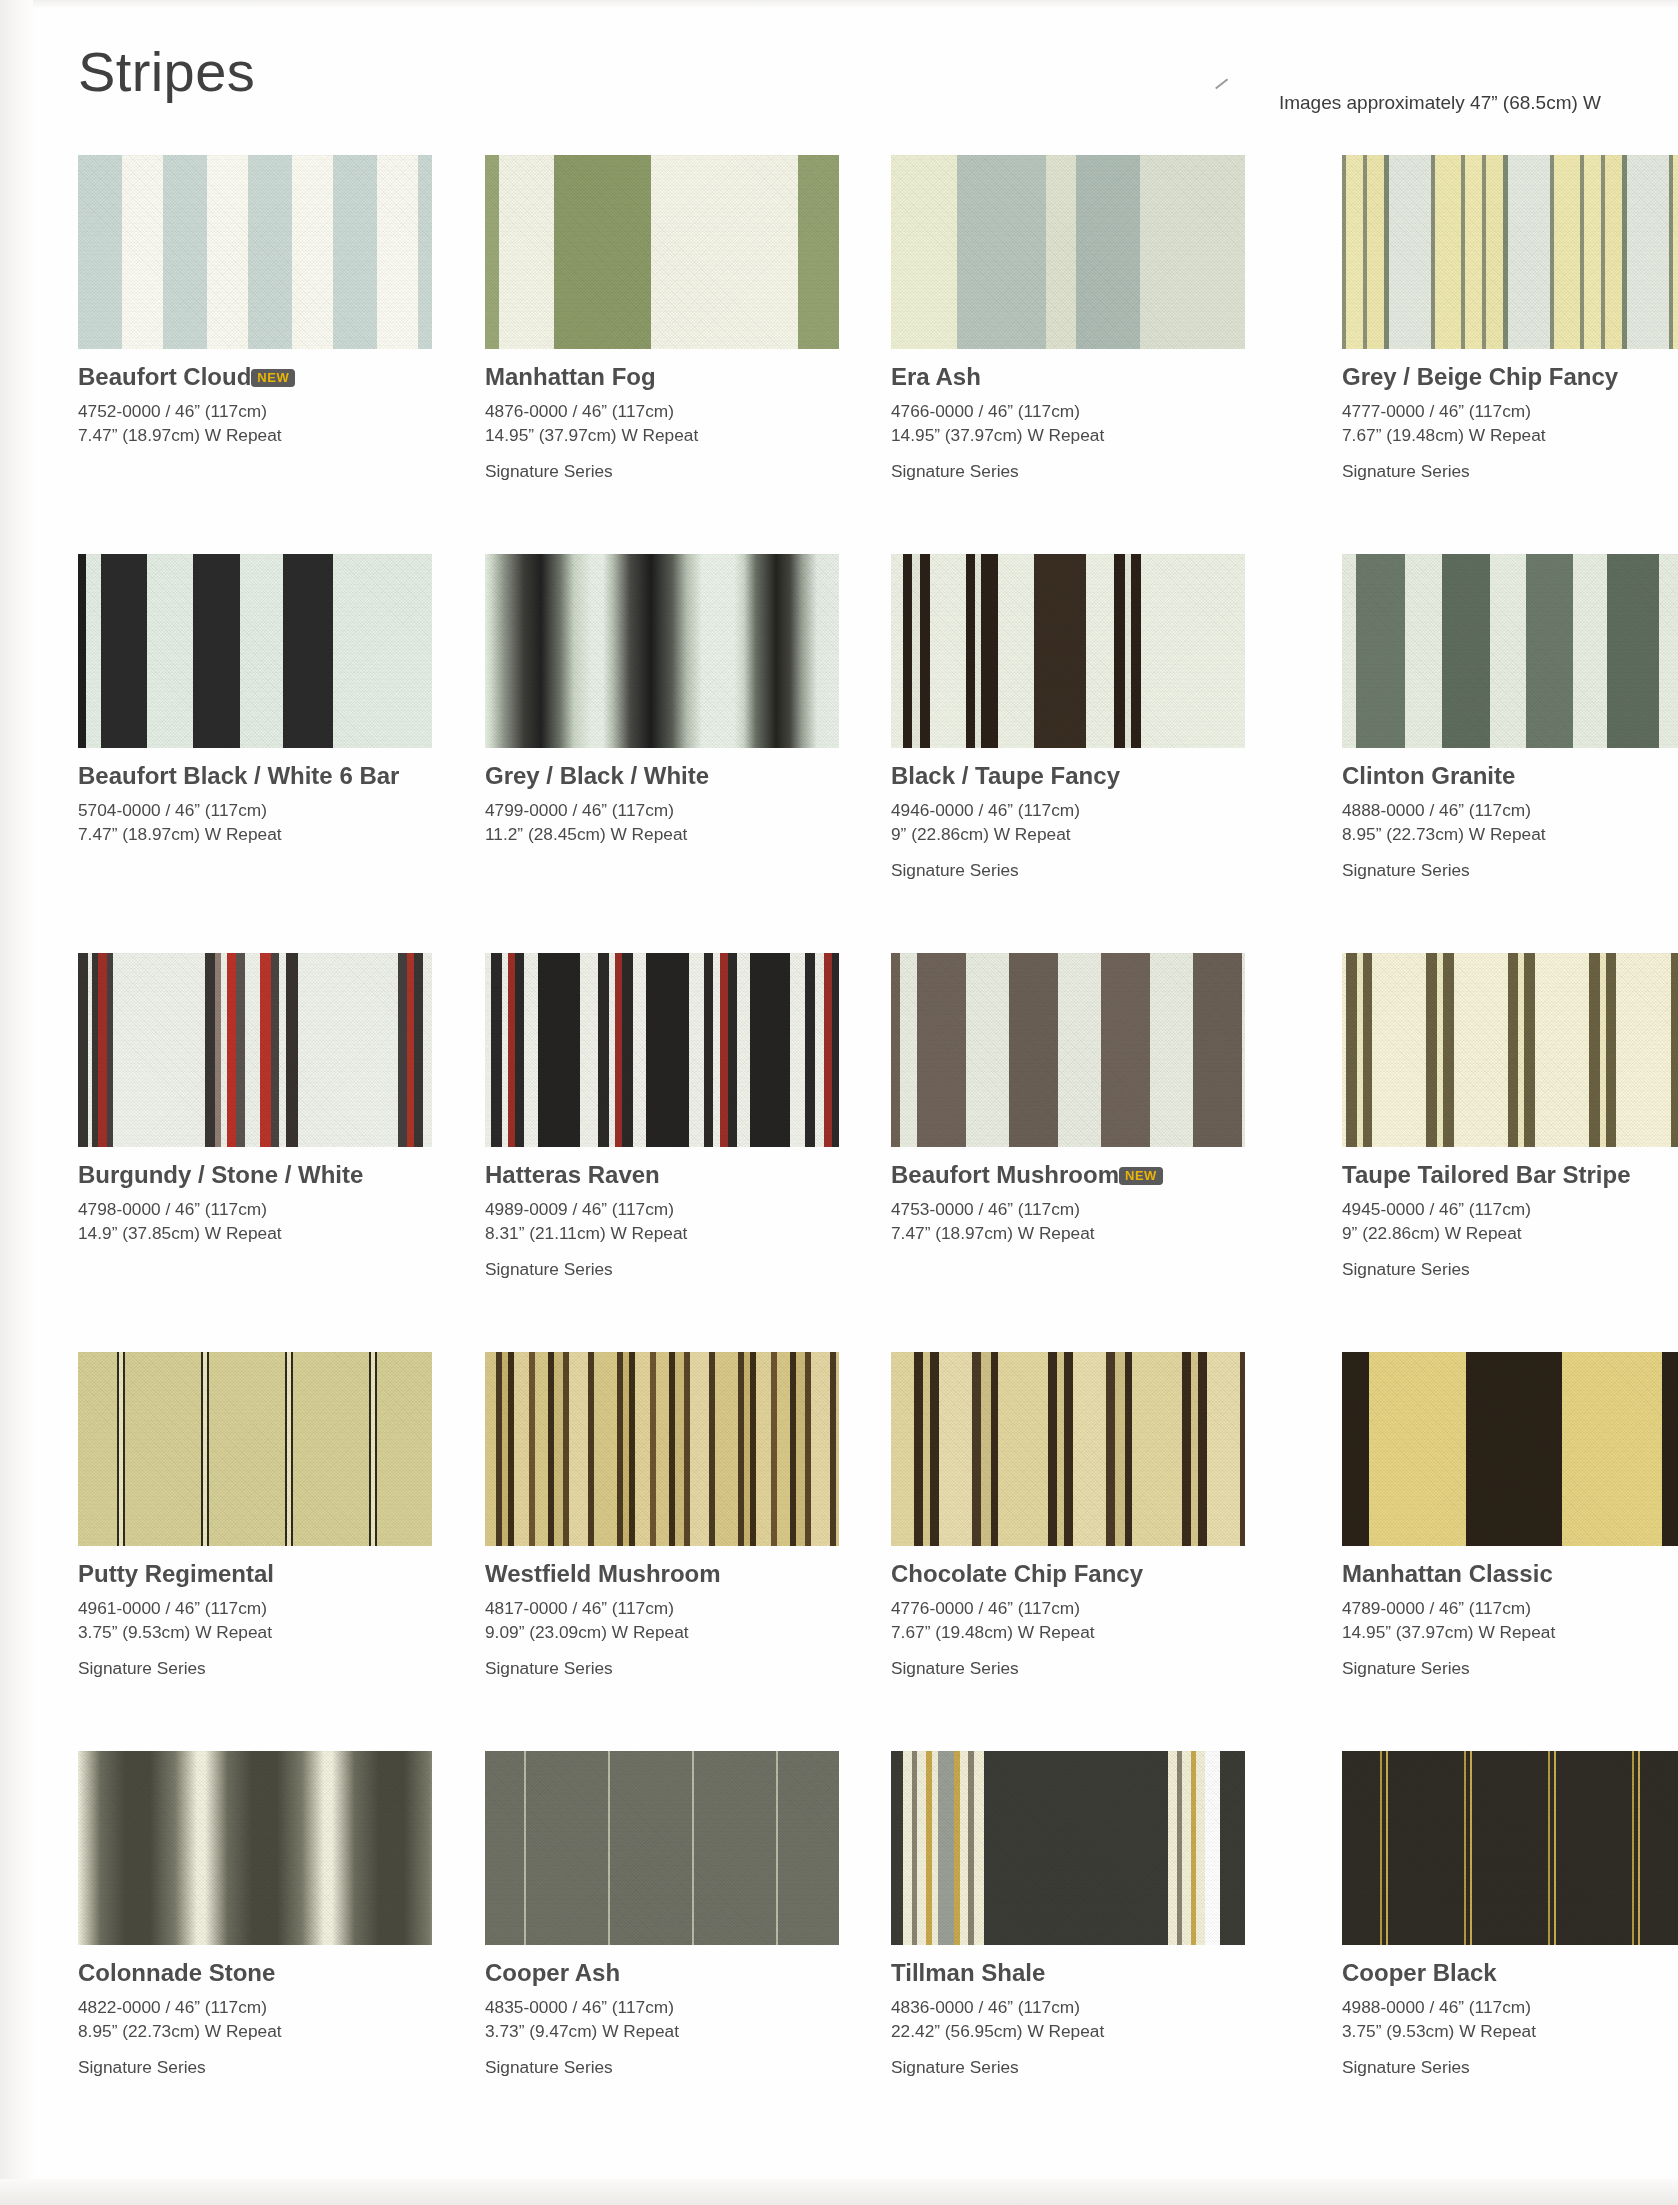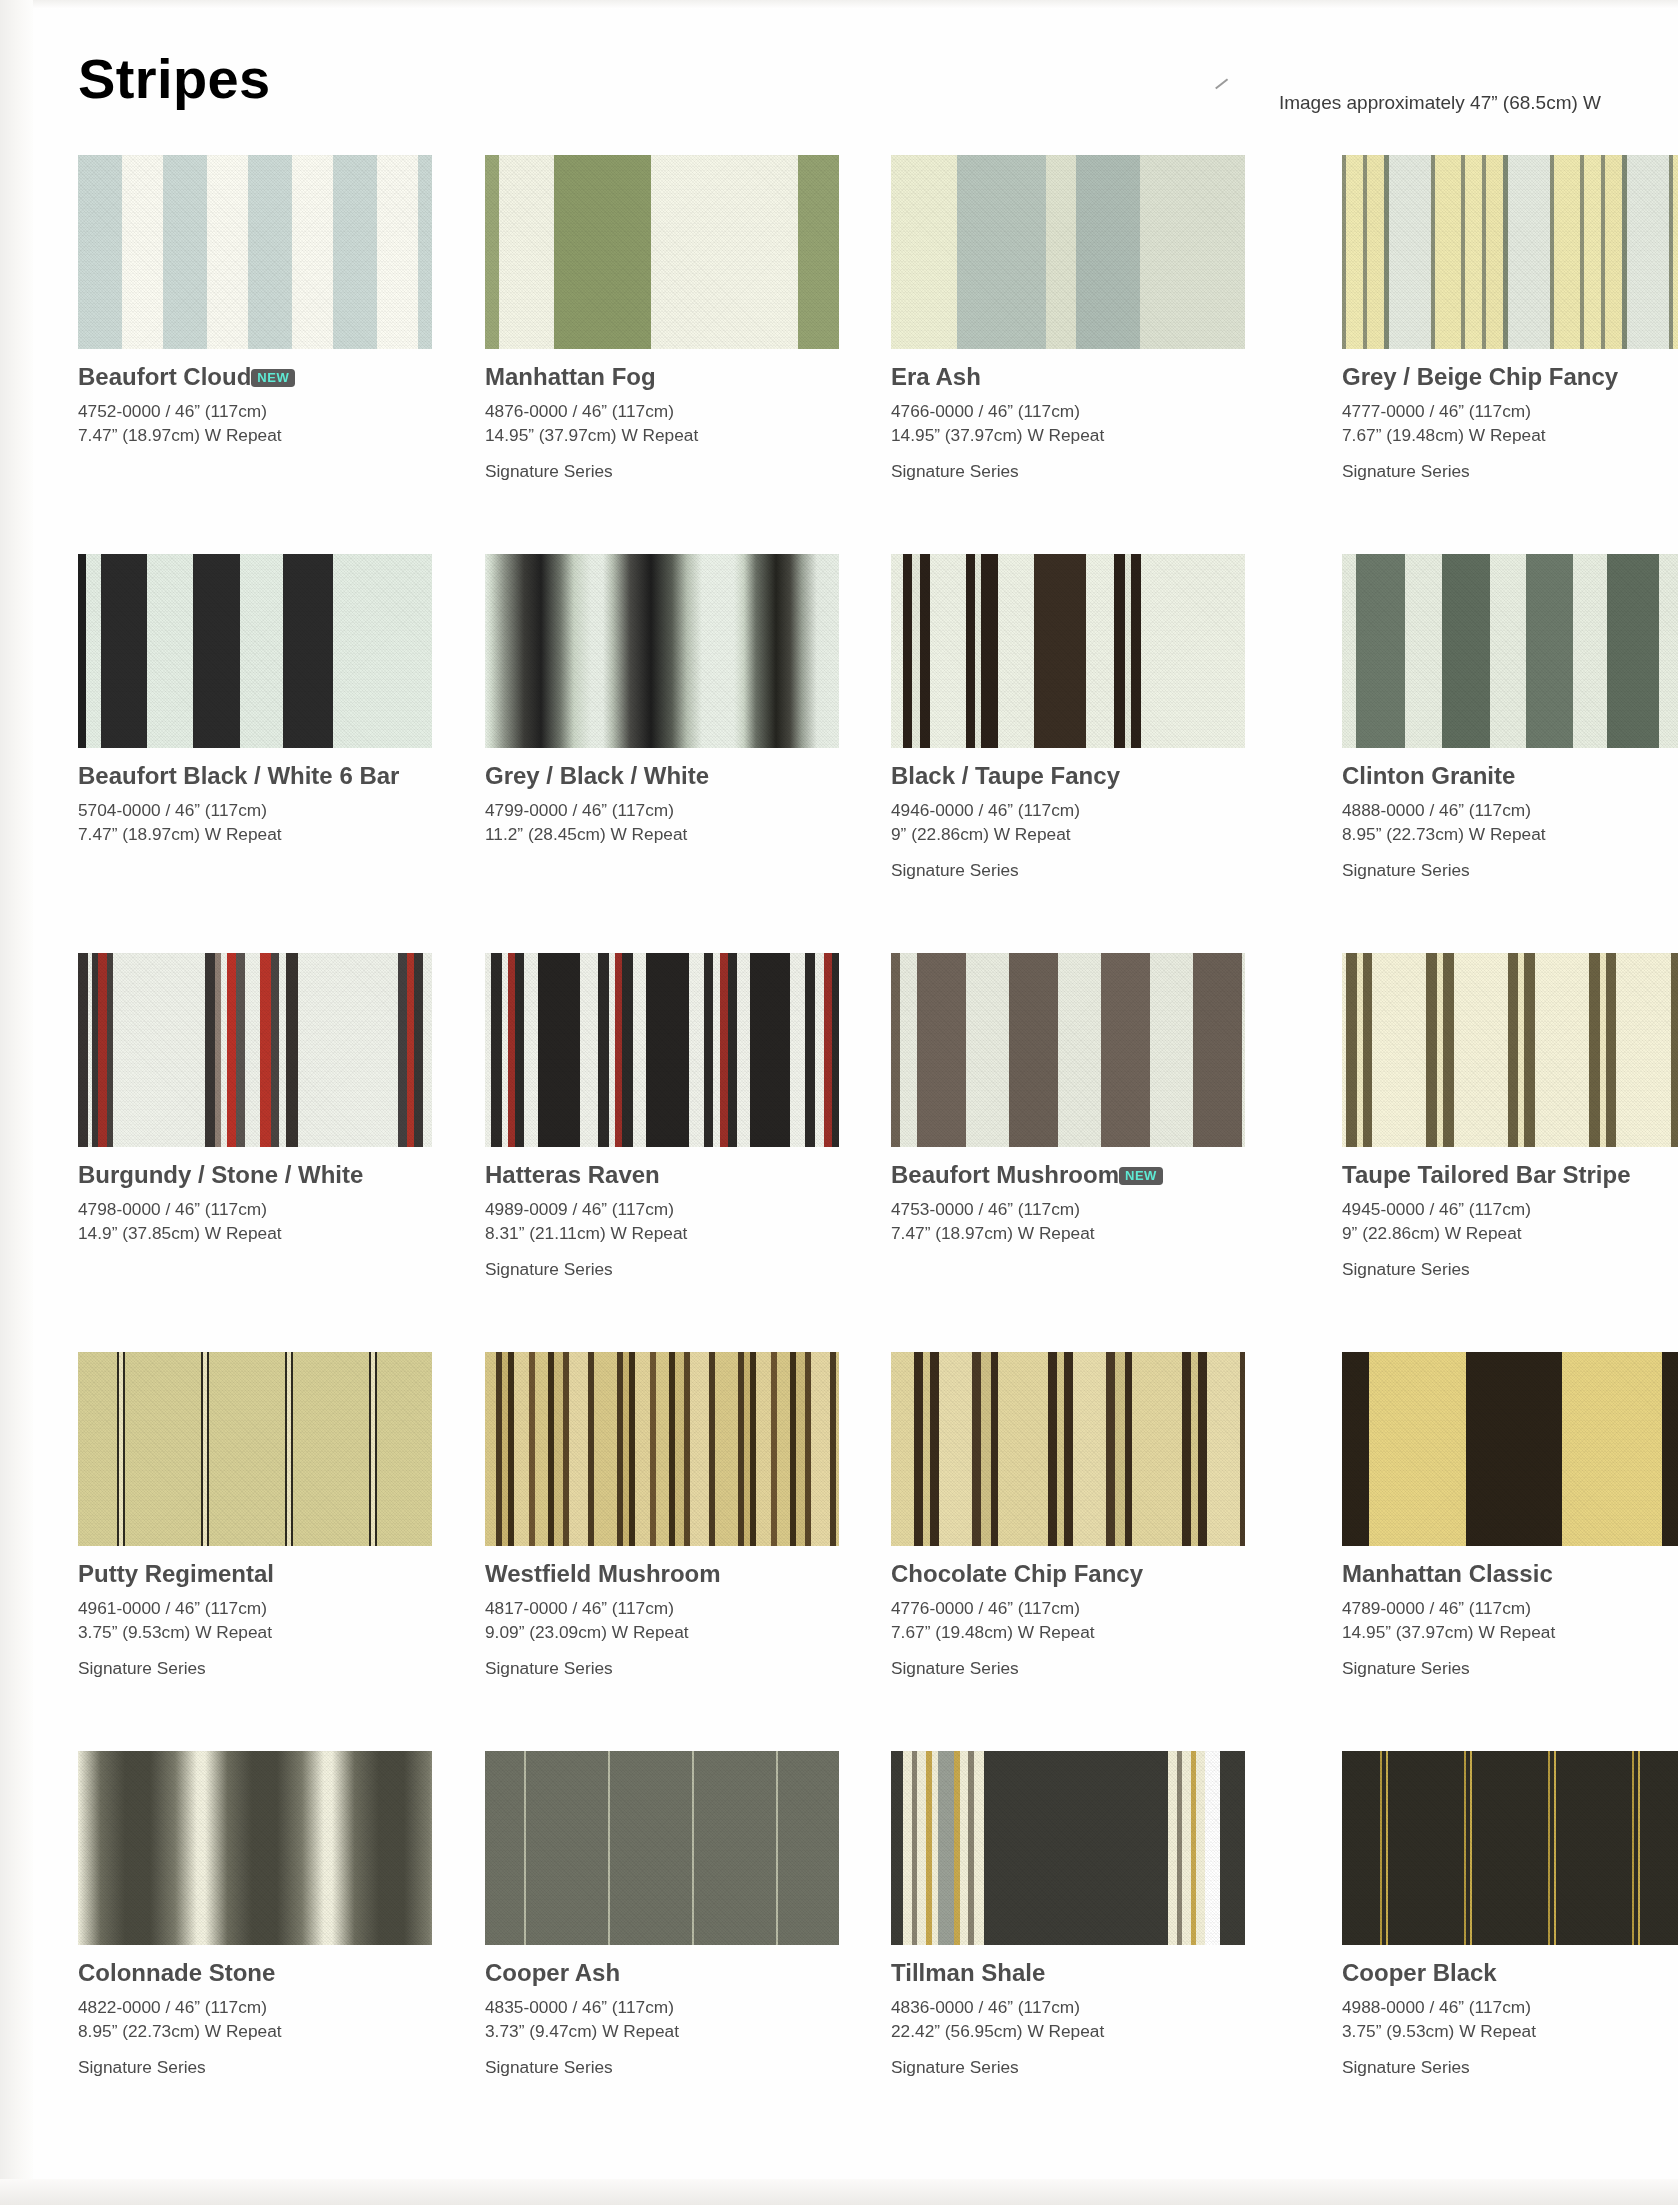--- a/index.html
+++ b/index.html
@@ -52,24 +52,24 @@
   .page-header {
     position: absolute;
     left: 78px;
     top: 39px;
     width: 1523px;
     height: 83px;
   }
   .page-title {
     position: absolute;
     left: 0;
-    top: 12px;
+    top: 5px;
     font-size: 56px;
-    font-weight: 700;
-    color: #000000;
+    font-weight: 400;
+    color: #404040;
     letter-spacing: 0.4px;
     line-height: 1;
   }
   .header-note {
     position: absolute;
     right: 0;
     top: 53px;
     font-size: 19px;
     color: #3c3c3c;
     white-space: nowrap;
@@ -140,21 +140,21 @@
   .fabric-name {
     font-size: 24px;
     font-weight: 600;
     color: #4d4d4d;
     line-height: 1.1;
     white-space: nowrap;
   }
   .new-badge {
     display: inline-block;
     background: #5a5a5a;
-    color: #5eead4;
+    color: #eab308;
     font-size: 13px;
     font-weight: 700;
     letter-spacing: 0.5px;
     padding: 2.3px 6px 3px 6px;
     border-radius: 3.8px;
     line-height: 1;
     position: relative;
     top: 0.8px;
   }
   .spec-line {

